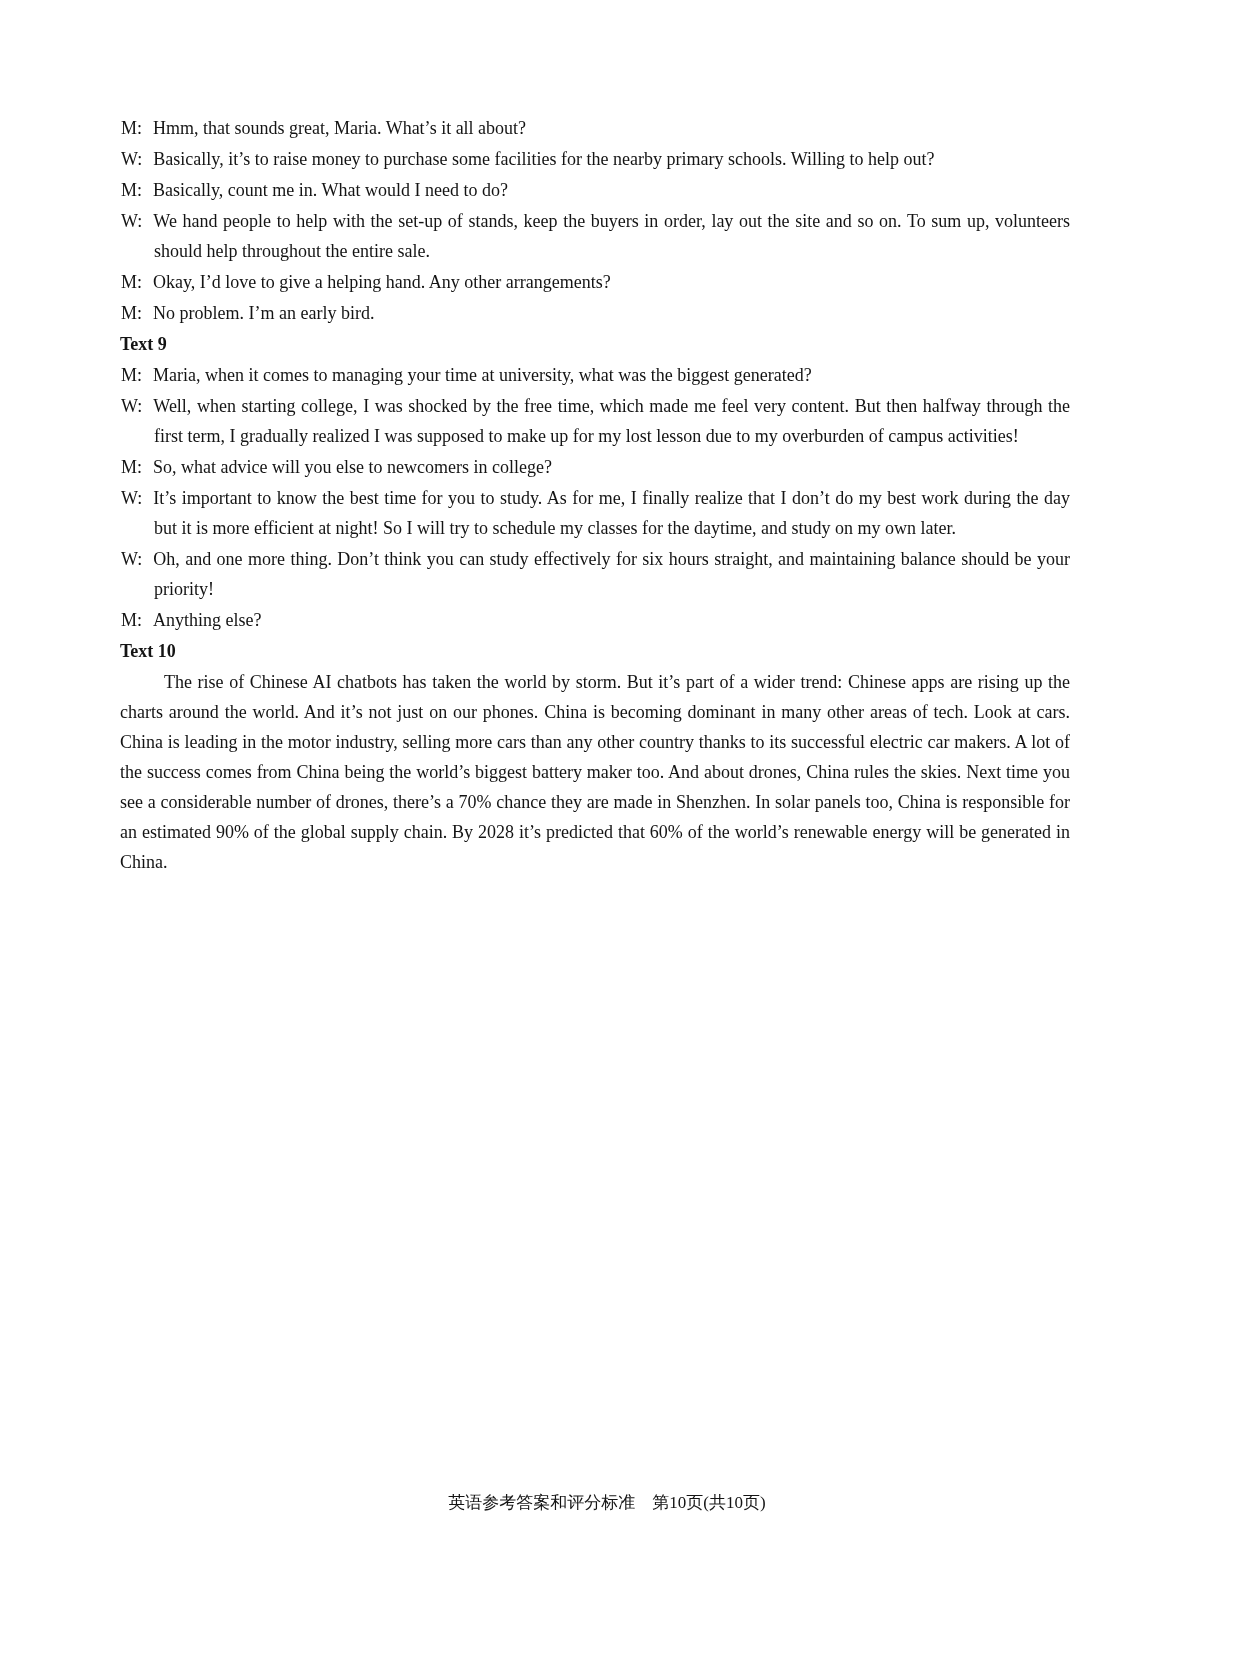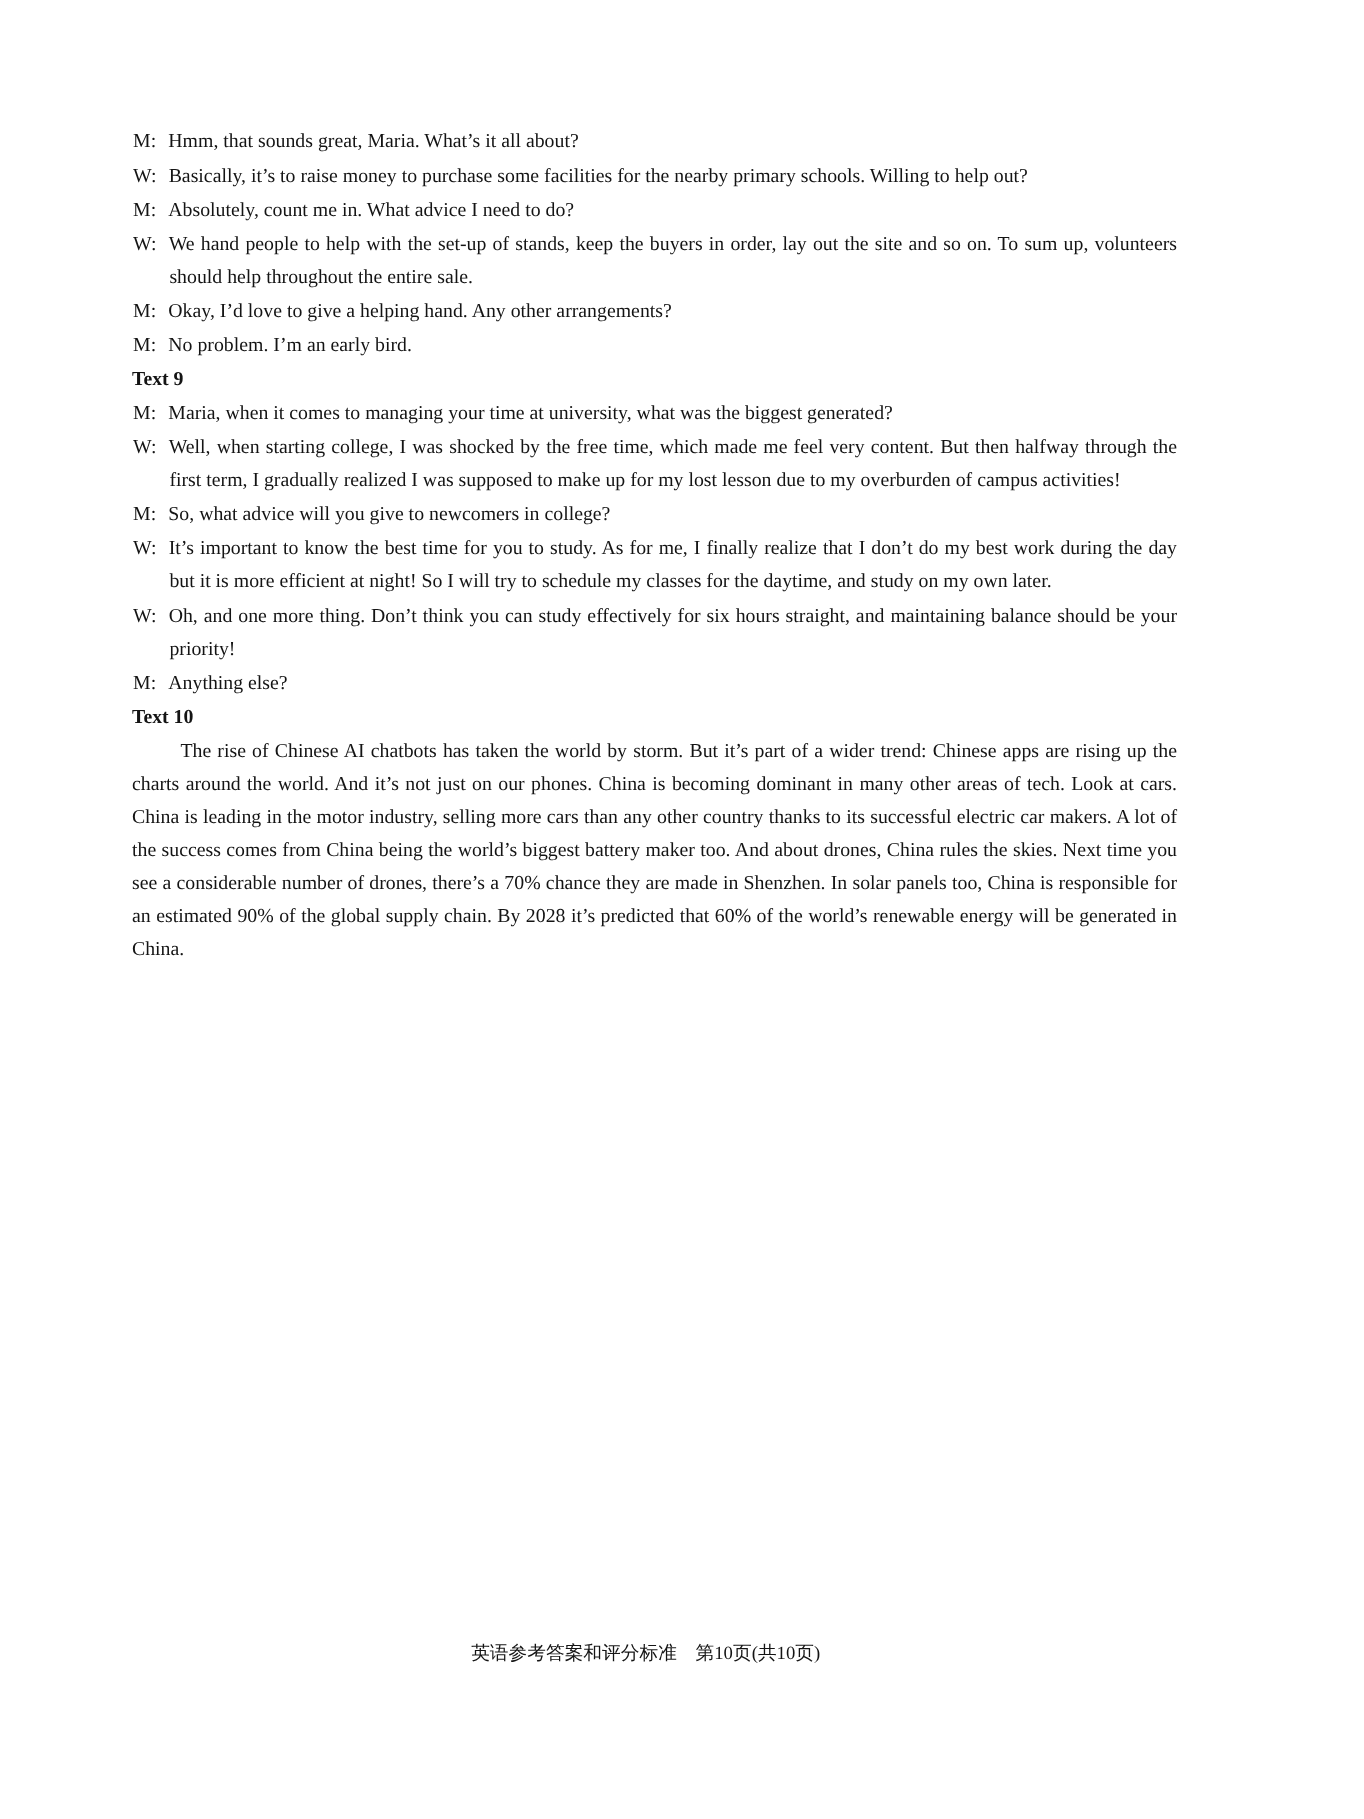--- a/index.html
+++ b/index.html
@@ -37,46 +37,46 @@
     font-weight: 700;
     text-align: left;
   }
   .body-paragraph {
     text-indent: 44px;
     text-align: justify;
   }
   .page-footer {
     position: absolute;
     top: 1487px;
-    left: 107px;
+    left: 127px;
     width: 952px;
     text-align: center;
     font-size: 17px;
     line-height: 24px;
     color: #141414;
   }
 </style>
 </head>
 <body>
 
 <div class="page">
   <div class="content">
 
     <div class="dialogue-line"><span class="speaker">M:</span><span>Hmm, that sounds great, Maria. What’s it all about?</span></div>
     <div class="dialogue-line"><span class="speaker">W:</span><span>Basically, it’s to raise money to purchase some facilities for the nearby primary schools. Willing to help out?</span></div>
-    <div class="dialogue-line"><span class="speaker">M:</span><span>Absolutely, count me in. What advice I need to do?</span></div>
+    <div class="dialogue-line"><span class="speaker">M:</span><span>Basically, count me in. What would I need to do?</span></div>
     <div class="dialogue-line"><span class="speaker">W:</span><span>We hand people to help with the set-up of stands, keep the buyers in order, lay out the site and so on. To sum up, volunteers should help throughout the entire sale.</span></div>
     <div class="dialogue-line"><span class="speaker">M:</span><span>Okay, I’d love to give a helping hand. Any other arrangements?</span></div>
     <div class="dialogue-line"><span class="speaker">M:</span><span>No problem. I’m an early bird.</span></div>
 
     <div class="section-heading">Text 9</div>
 
     <div class="dialogue-line"><span class="speaker">M:</span><span>Maria, when it comes to managing your time at university, what was the biggest generated?</span></div>
     <div class="dialogue-line"><span class="speaker">W:</span><span>Well, when starting college, I was shocked by the free time, which made me feel very content. But then halfway through the first term, I gradually realized I was supposed to make up for my lost lesson due to my overburden of campus activities!</span></div>
-    <div class="dialogue-line"><span class="speaker">M:</span><span>So, what advice will you give to newcomers in college?</span></div>
+    <div class="dialogue-line"><span class="speaker">M:</span><span>So, what advice will you else to newcomers in college?</span></div>
     <div class="dialogue-line"><span class="speaker">W:</span><span>It’s important to know the best time for you to study. As for me, I finally realize that I don’t do my best work during the day but it is more efficient at night! So I will try to schedule my classes for the daytime, and study on my own later.</span></div>
     <div class="dialogue-line"><span class="speaker">W:</span><span>Oh, and one more thing. Don’t think you can study effectively for six hours straight, and maintaining balance should be your priority!</span></div>
     <div class="dialogue-line"><span class="speaker">M:</span><span>Anything else?</span></div>
 
     <div class="section-heading">Text 10</div>
 
     <div class="body-paragraph">The rise of Chinese AI chatbots has taken the world by storm. But it’s part of a wider trend: Chinese apps are rising up the charts around the world. And it’s not just on our phones. China is becoming dominant in many other areas of tech. Look at cars. China is leading in the motor industry, selling more cars than any other country thanks to its successful electric car makers. A lot of the success comes from China being the world’s biggest battery maker too. And about drones, China rules the skies. Next time you see a considerable number of drones, there’s a 70% chance they are made in Shenzhen. In solar panels too, China is responsible for an estimated 90% of the global supply chain. By 2028 it’s predicted that 60% of the world’s renewable energy will be generated in China.</div>
 
   </div>
 

